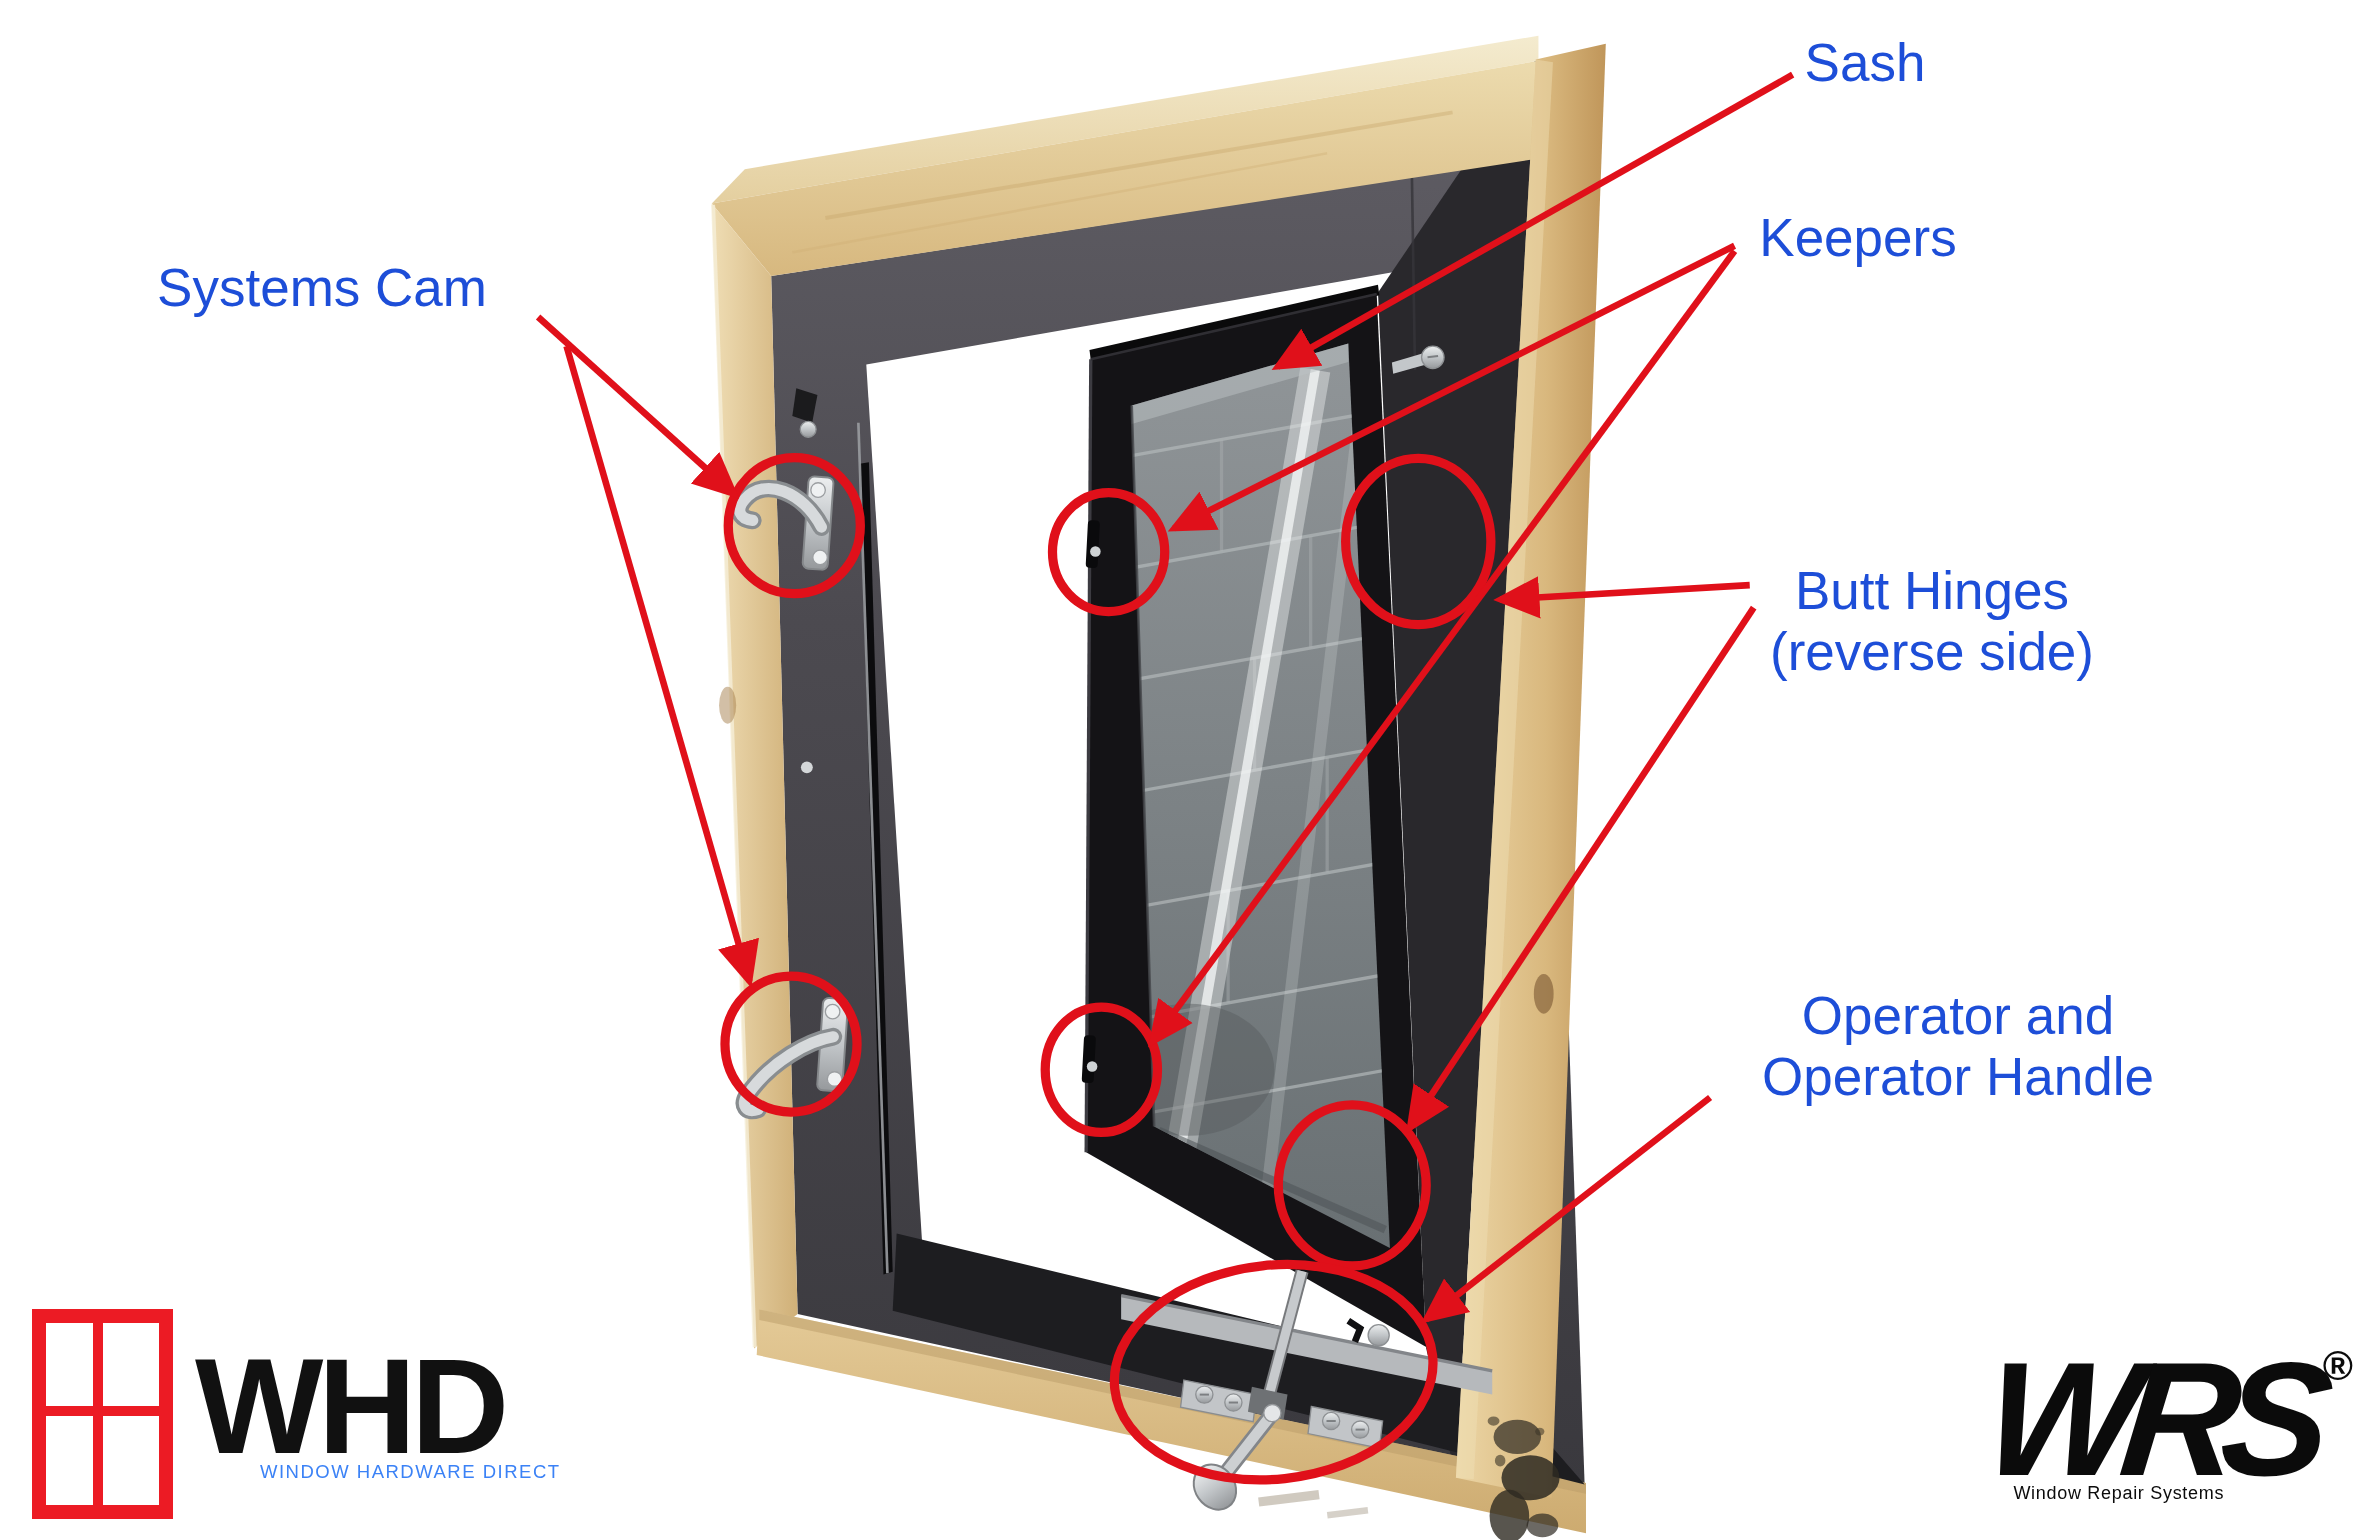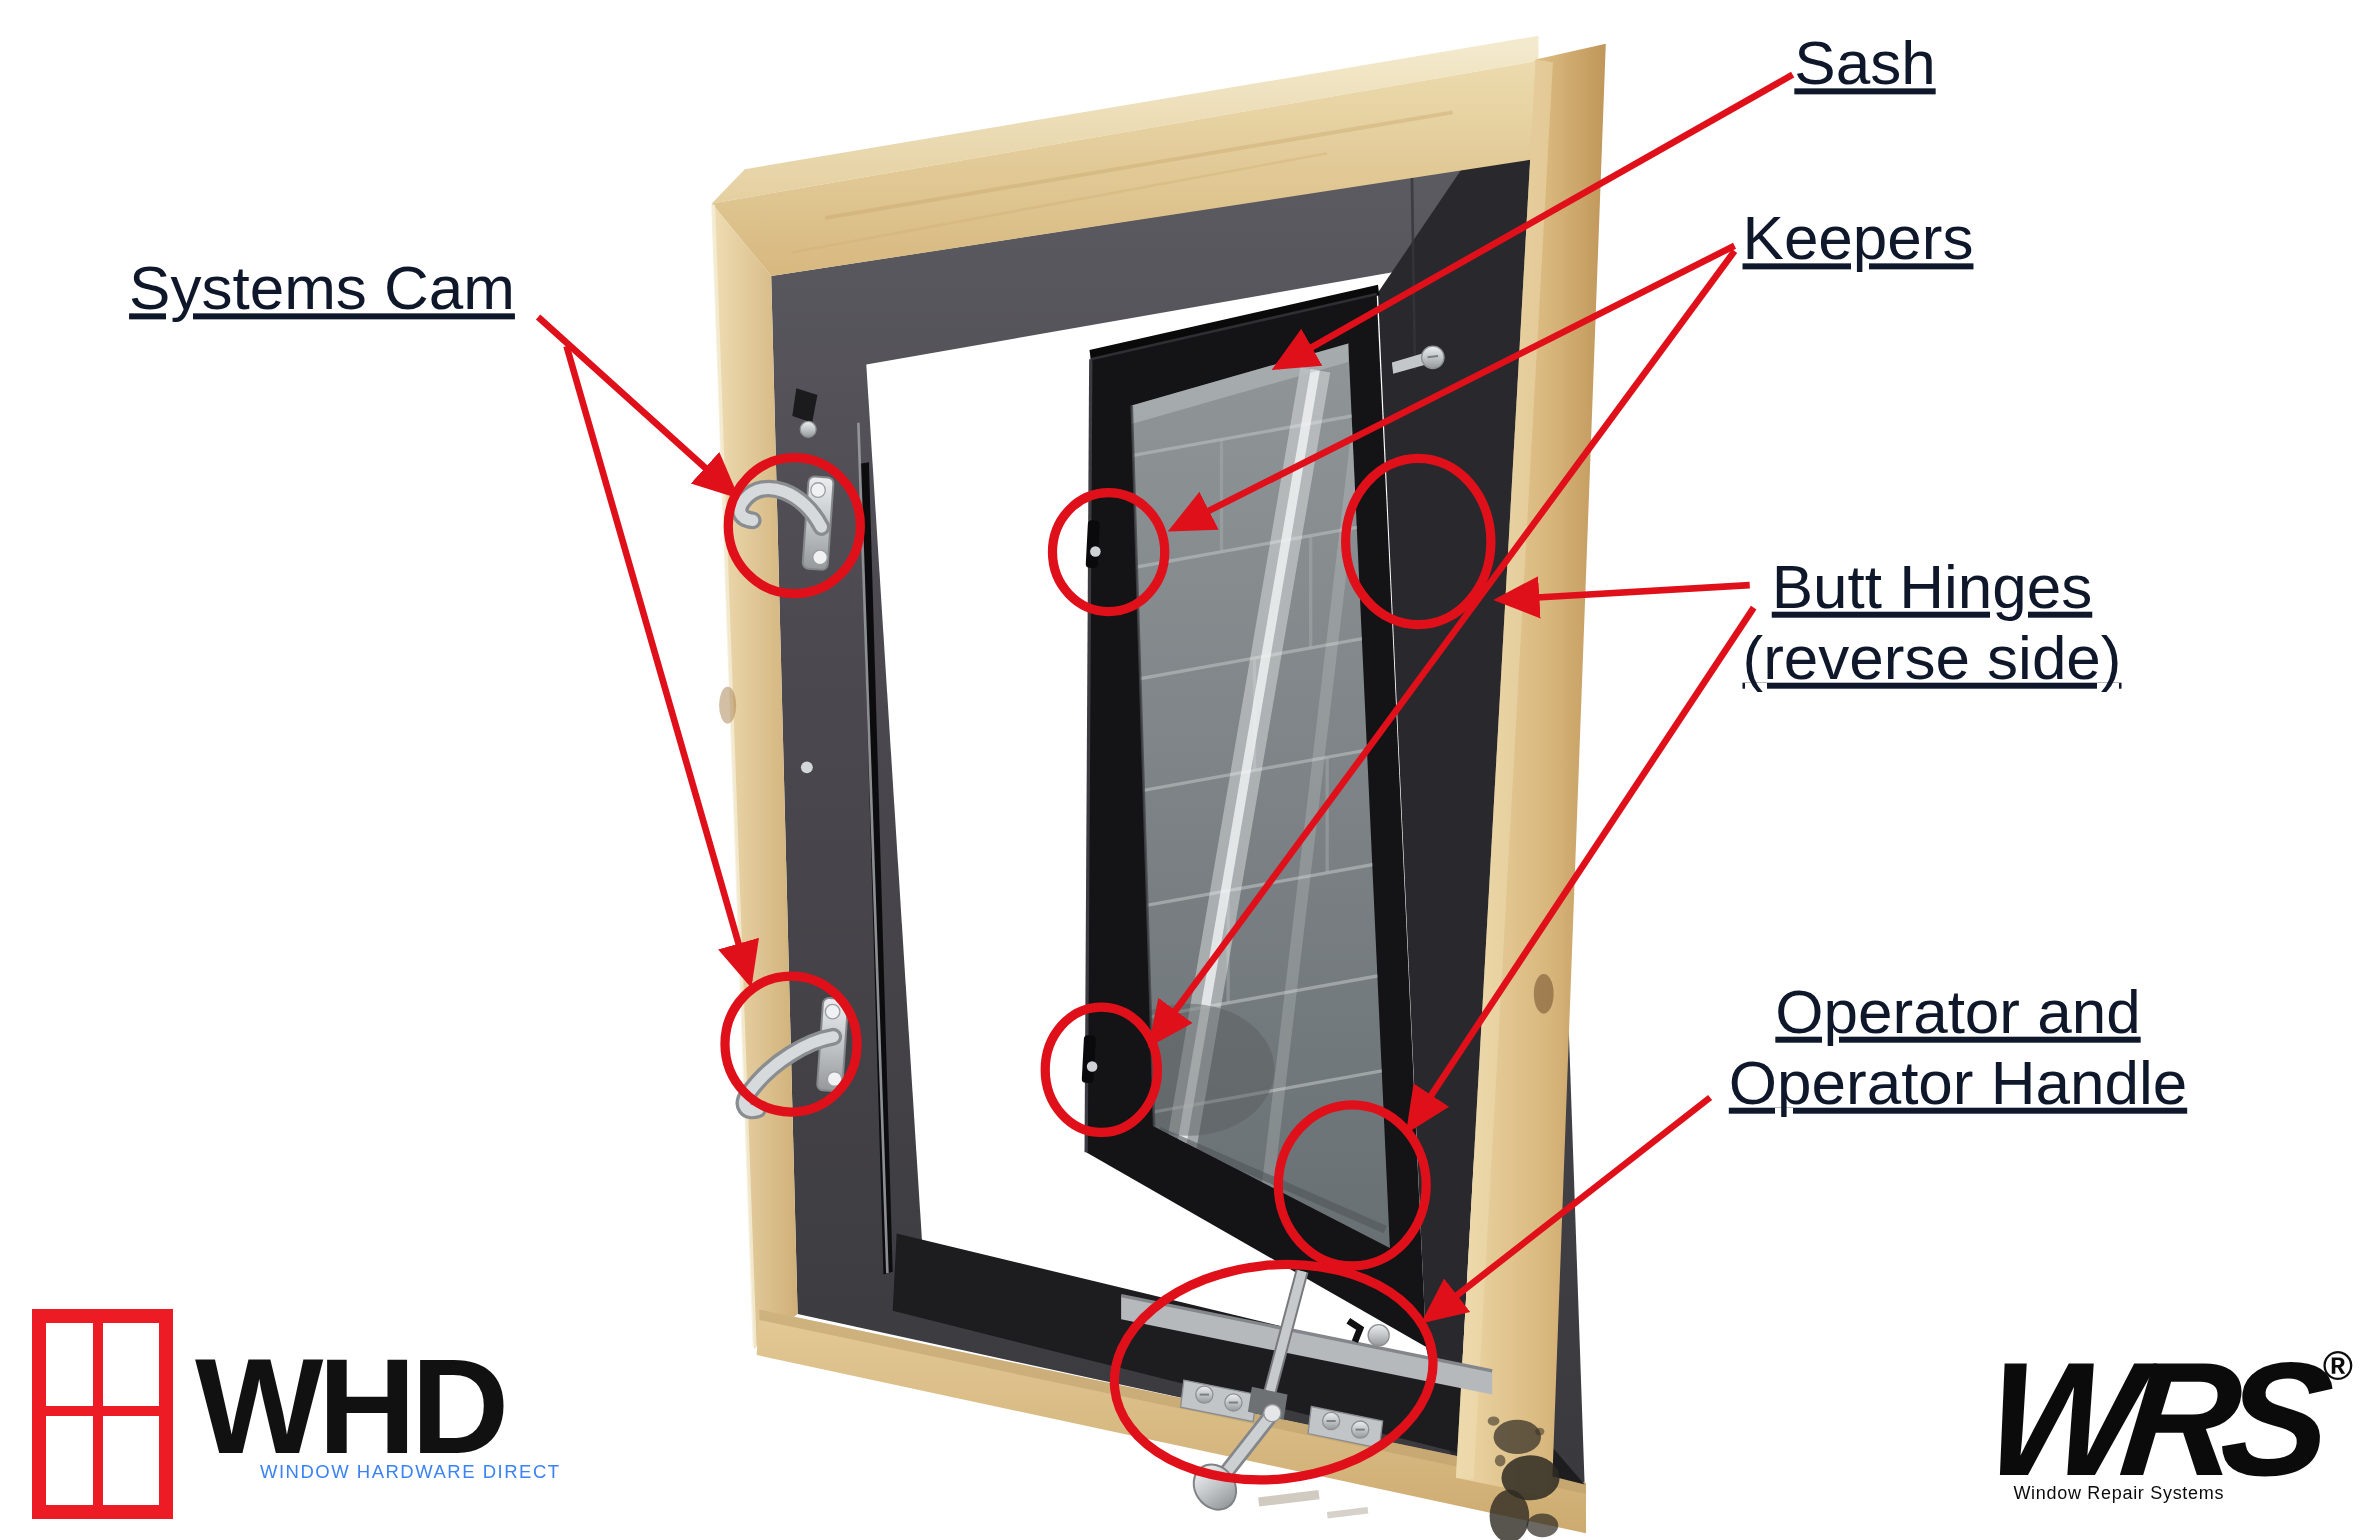--- a/index.html
+++ b/index.html
@@ -1,22 +1,22 @@
 <!DOCTYPE html>
 <html style="font-size:10.6px"><head>
 <meta charset="utf-8">
 <style>
   html,body{margin:0;padding:0;background:#ffffff;}
   body{width:2377px;height:1540px;position:relative;overflow:hidden;
        font-family:"Liberation Sans", sans-serif;}
   #stage{position:absolute;inset:0;}
   svg#scene{position:absolute;left:0;top:0;}
   .label{position:absolute;transform:translate(-50%,-50%);text-align:center;
-         color:#0f172a;font-size:62px;line-height:1.15;white-space:nowrap;
-         letter-spacing:0px;text-decoration:underline;}
+         color:#1d4ed8;font-size:53px;line-height:1.15;white-space:nowrap;
+         letter-spacing:0px;}
   
   .whd{position:absolute;left:0;top:0;width:100%;height:100%;pointer-events:none;}
   .whd-icon{position:absolute;left:32px;top:1309px;width:141px;height:210px;
             background:#ec1b24;display:grid;grid-template-columns:46fr 54fr;
             grid-template-rows:48fr 52fr;gap:10px;padding:14px;box-sizing:border-box;}
   .whd-pane{background:#ffffff;}
   .whd-name{position:absolute;left:195px;top:1338px;font-size:136px;font-weight:bold;
             letter-spacing:-5.3px;color:#111111;line-height:1;}
   .whd-tagline{position:absolute;left:260px;top:1461px;font-size:18.5px;letter-spacing:1.5px;
             color:#3b82f6;font-weight:400;}

